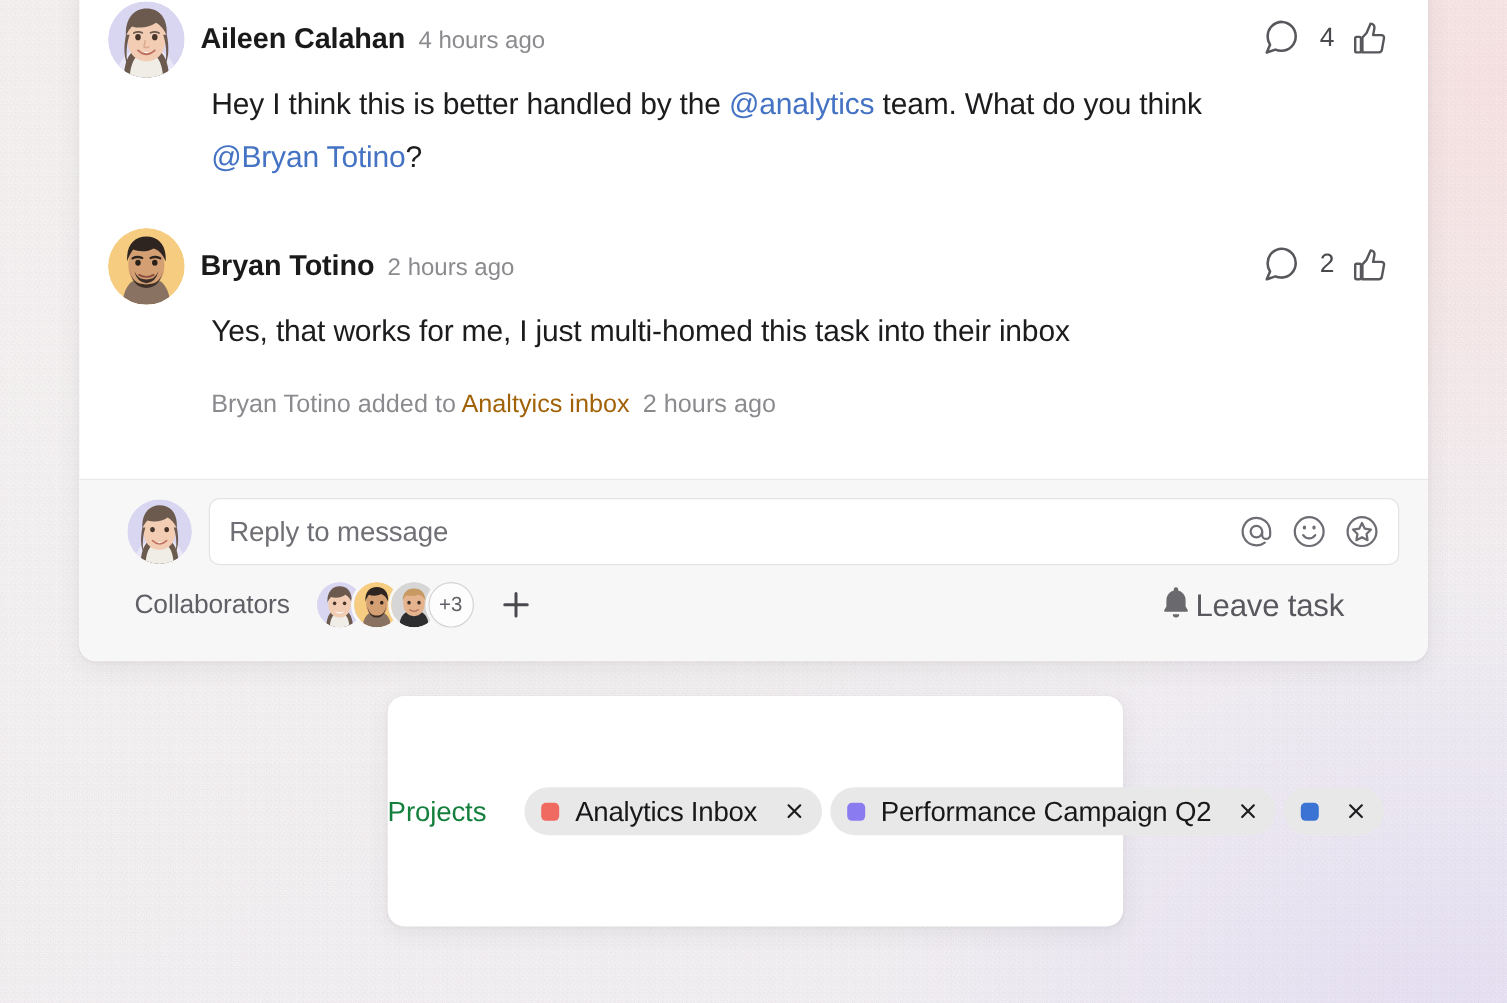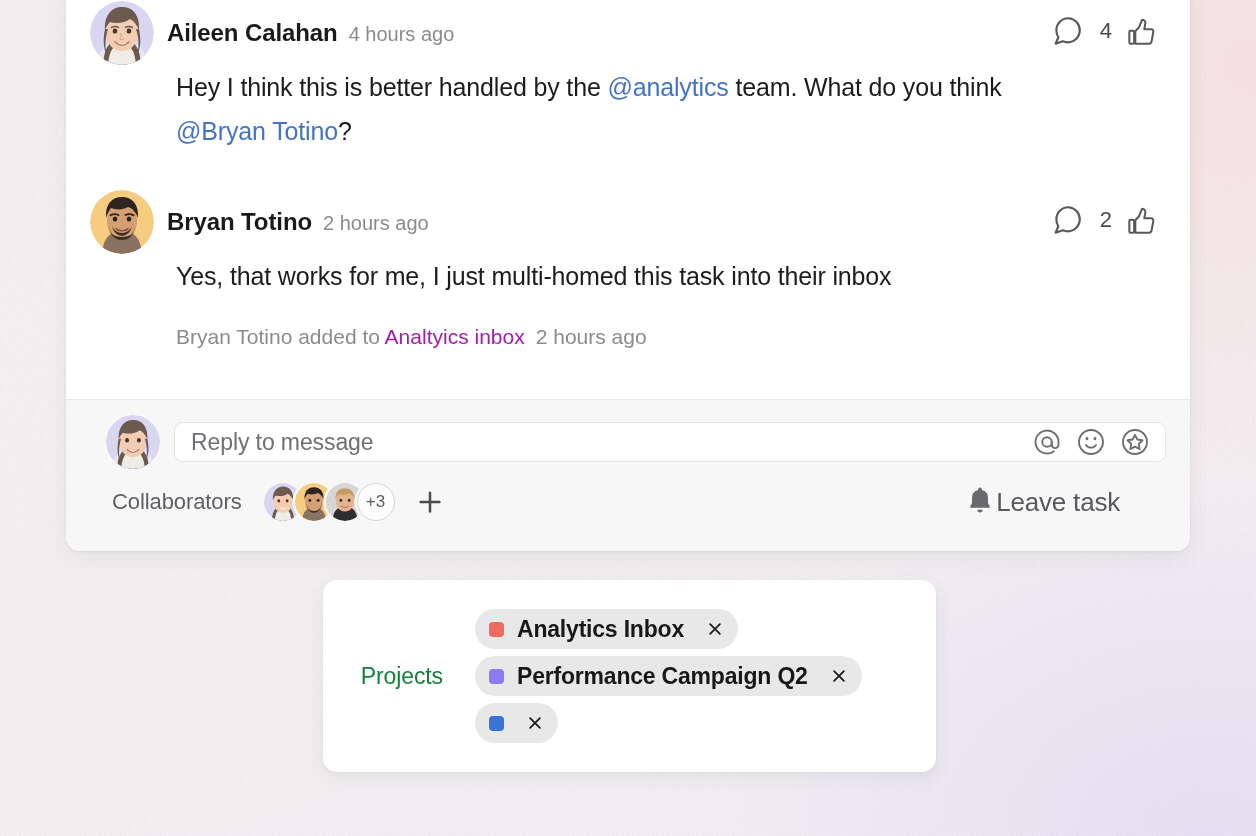--- a/index.html
+++ b/index.html
@@ -101,21 +101,21 @@
     letter-spacing: -0.15px;
   }
   .mention { color: #4573c4; }
 
   .sys-note {
     padding-left: 86px;
     margin-top: 26px;
     font-size: 21px;
     color: #8b8b8f;
   }
-  .sys-note .sys-link { color: #a21caf; margin-top: 28px; }
+  .sys-note .sys-link { color: #a16207; margin-top: 28px; }
   .sys-note .sys-time { margin-left: 11px; }
 
   
   #card-footer {
     position: absolute;
     left: 0; right: 0; bottom: 0;
     height: 152px;
     background: #f7f7f8;
     border-top: 1px solid #e9e9ec;
   }
@@ -124,21 +124,21 @@
     display: flex;
     align-items: center;
     gap: 14px;
     padding: 15px 24px 0 40px;
   }
   #reply-avatar { width: 54px; height: 54px; flex: 0 0 54px; border-radius: 50%; overflow: hidden; }
   #reply-avatar svg { display: block; width: 100%; height: 100%; }
 
   #reply-input-wrap {
     flex: 1;
-    height: 40px;
+    height: 56px;
     background: #ffffff;
     border: 1px solid #e4e4e8;
     border-radius: 9px;
     display: flex;
     align-items: center;
     padding: 0 14px 0 16px;
   }
   #reply-input {
     flex: 1;
     border: 0;
@@ -213,21 +213,21 @@
     align-items: center;
   }
   #projects-label {
     width: 152px;
     text-align: right;
     padding-right: 32px;
     font-size: 23px;
     color: #15803d;
     letter-spacing: -0.1px;
   }
-  #projects-chips { display: flex; flex-direction: column; gap: 7px; align-items: flex-start; font-weight: bold; }
+  #projects-chips { display: flex; flex-direction: row; gap: 7px; align-items: flex-start; }
 
   .chip {
     display: flex;
     align-items: center;
     height: 40px;
     background: #e8e8e8;
     border-radius: 20px;
     padding: 0 14px 0 14px;
     gap: 13px;
   }

